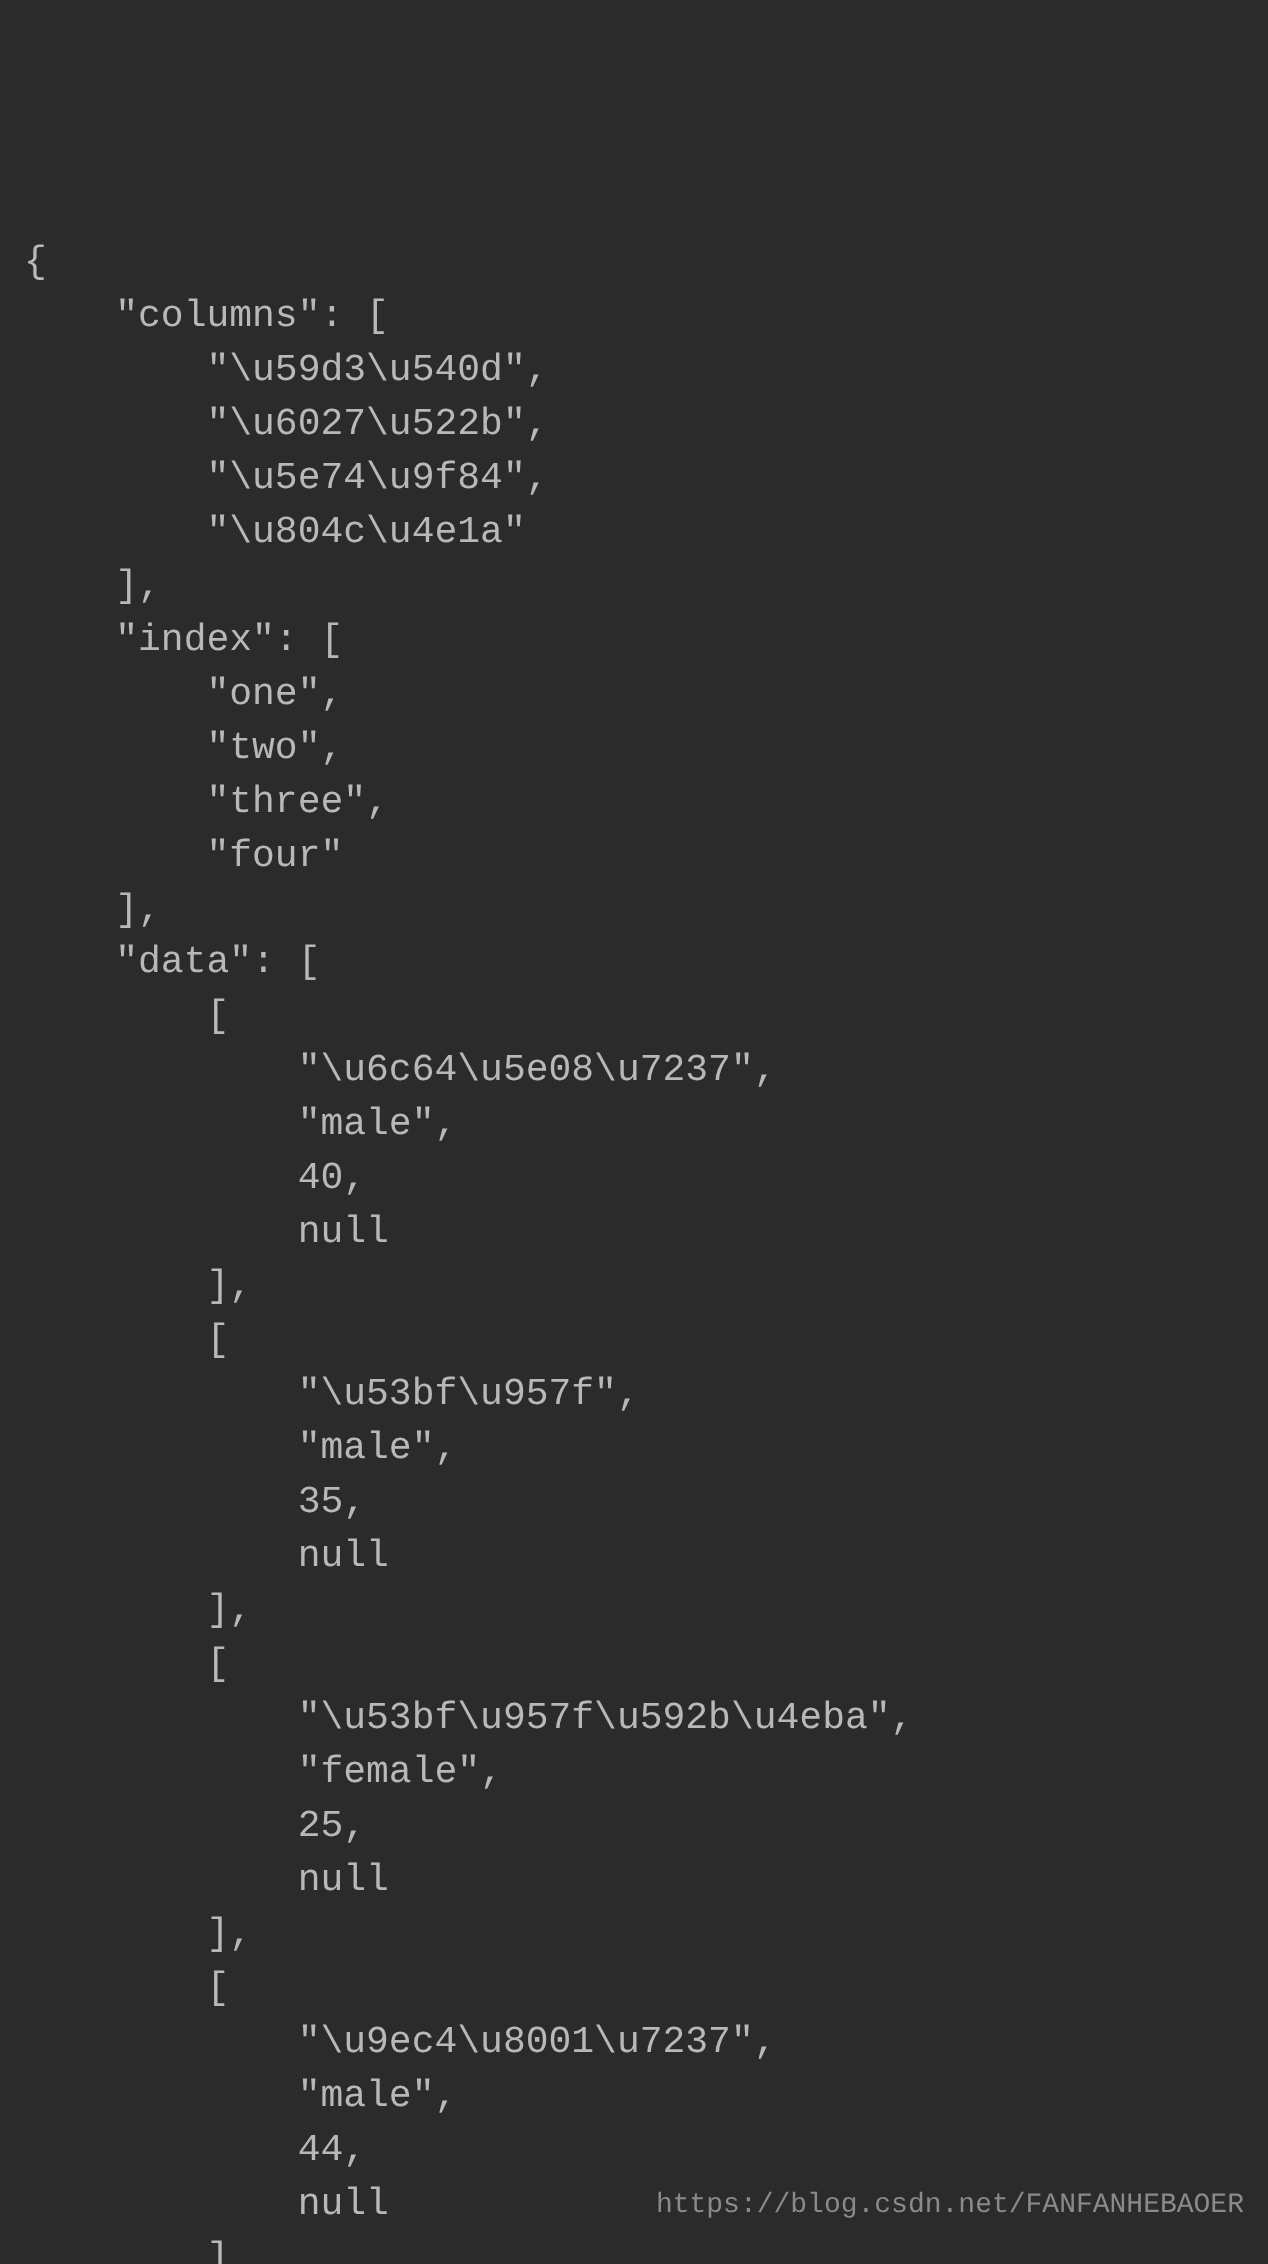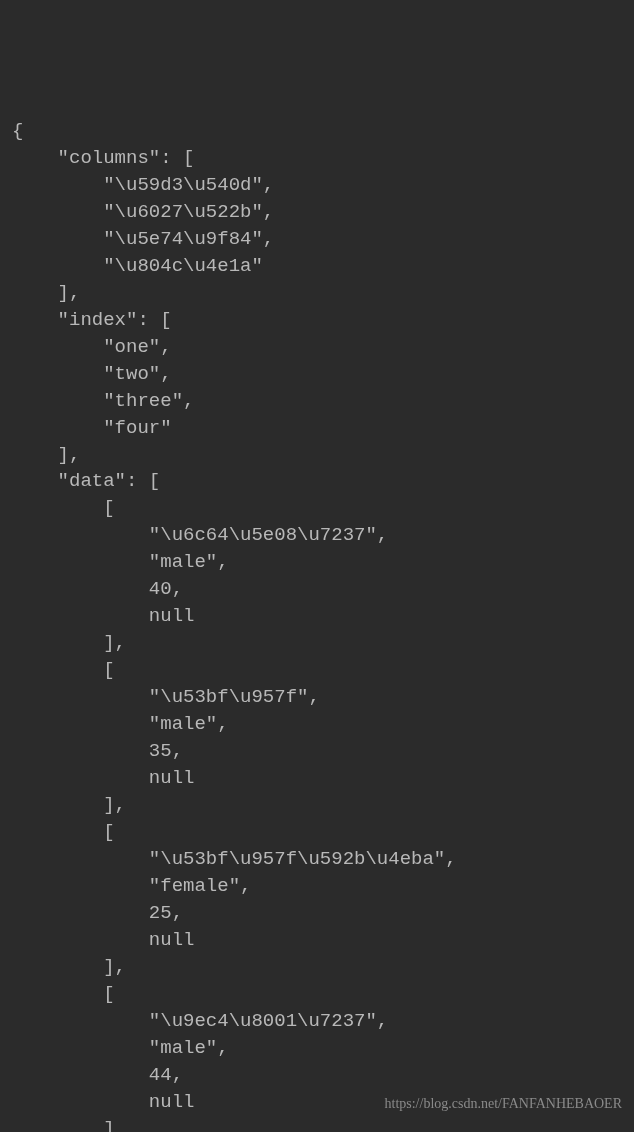--- a/index.html
+++ b/index.html
@@ -13,21 +13,21 @@
     height: 1132px;
     padding: 10px 12px;
     white-space: pre;
     position: relative;
     overflow: hidden;
   }
   .watermark {
     position: absolute;
     bottom: 18px;
     right: 12px;
-    font-family: Liberation Serif, serif;
+    font-family: Liberation Mono, monospace;
     font-size: 14px;
     color: #8a8a8a;
   }
   #code-block { display: block; }
 </style>
 </head>
 <body>
 
 
 

